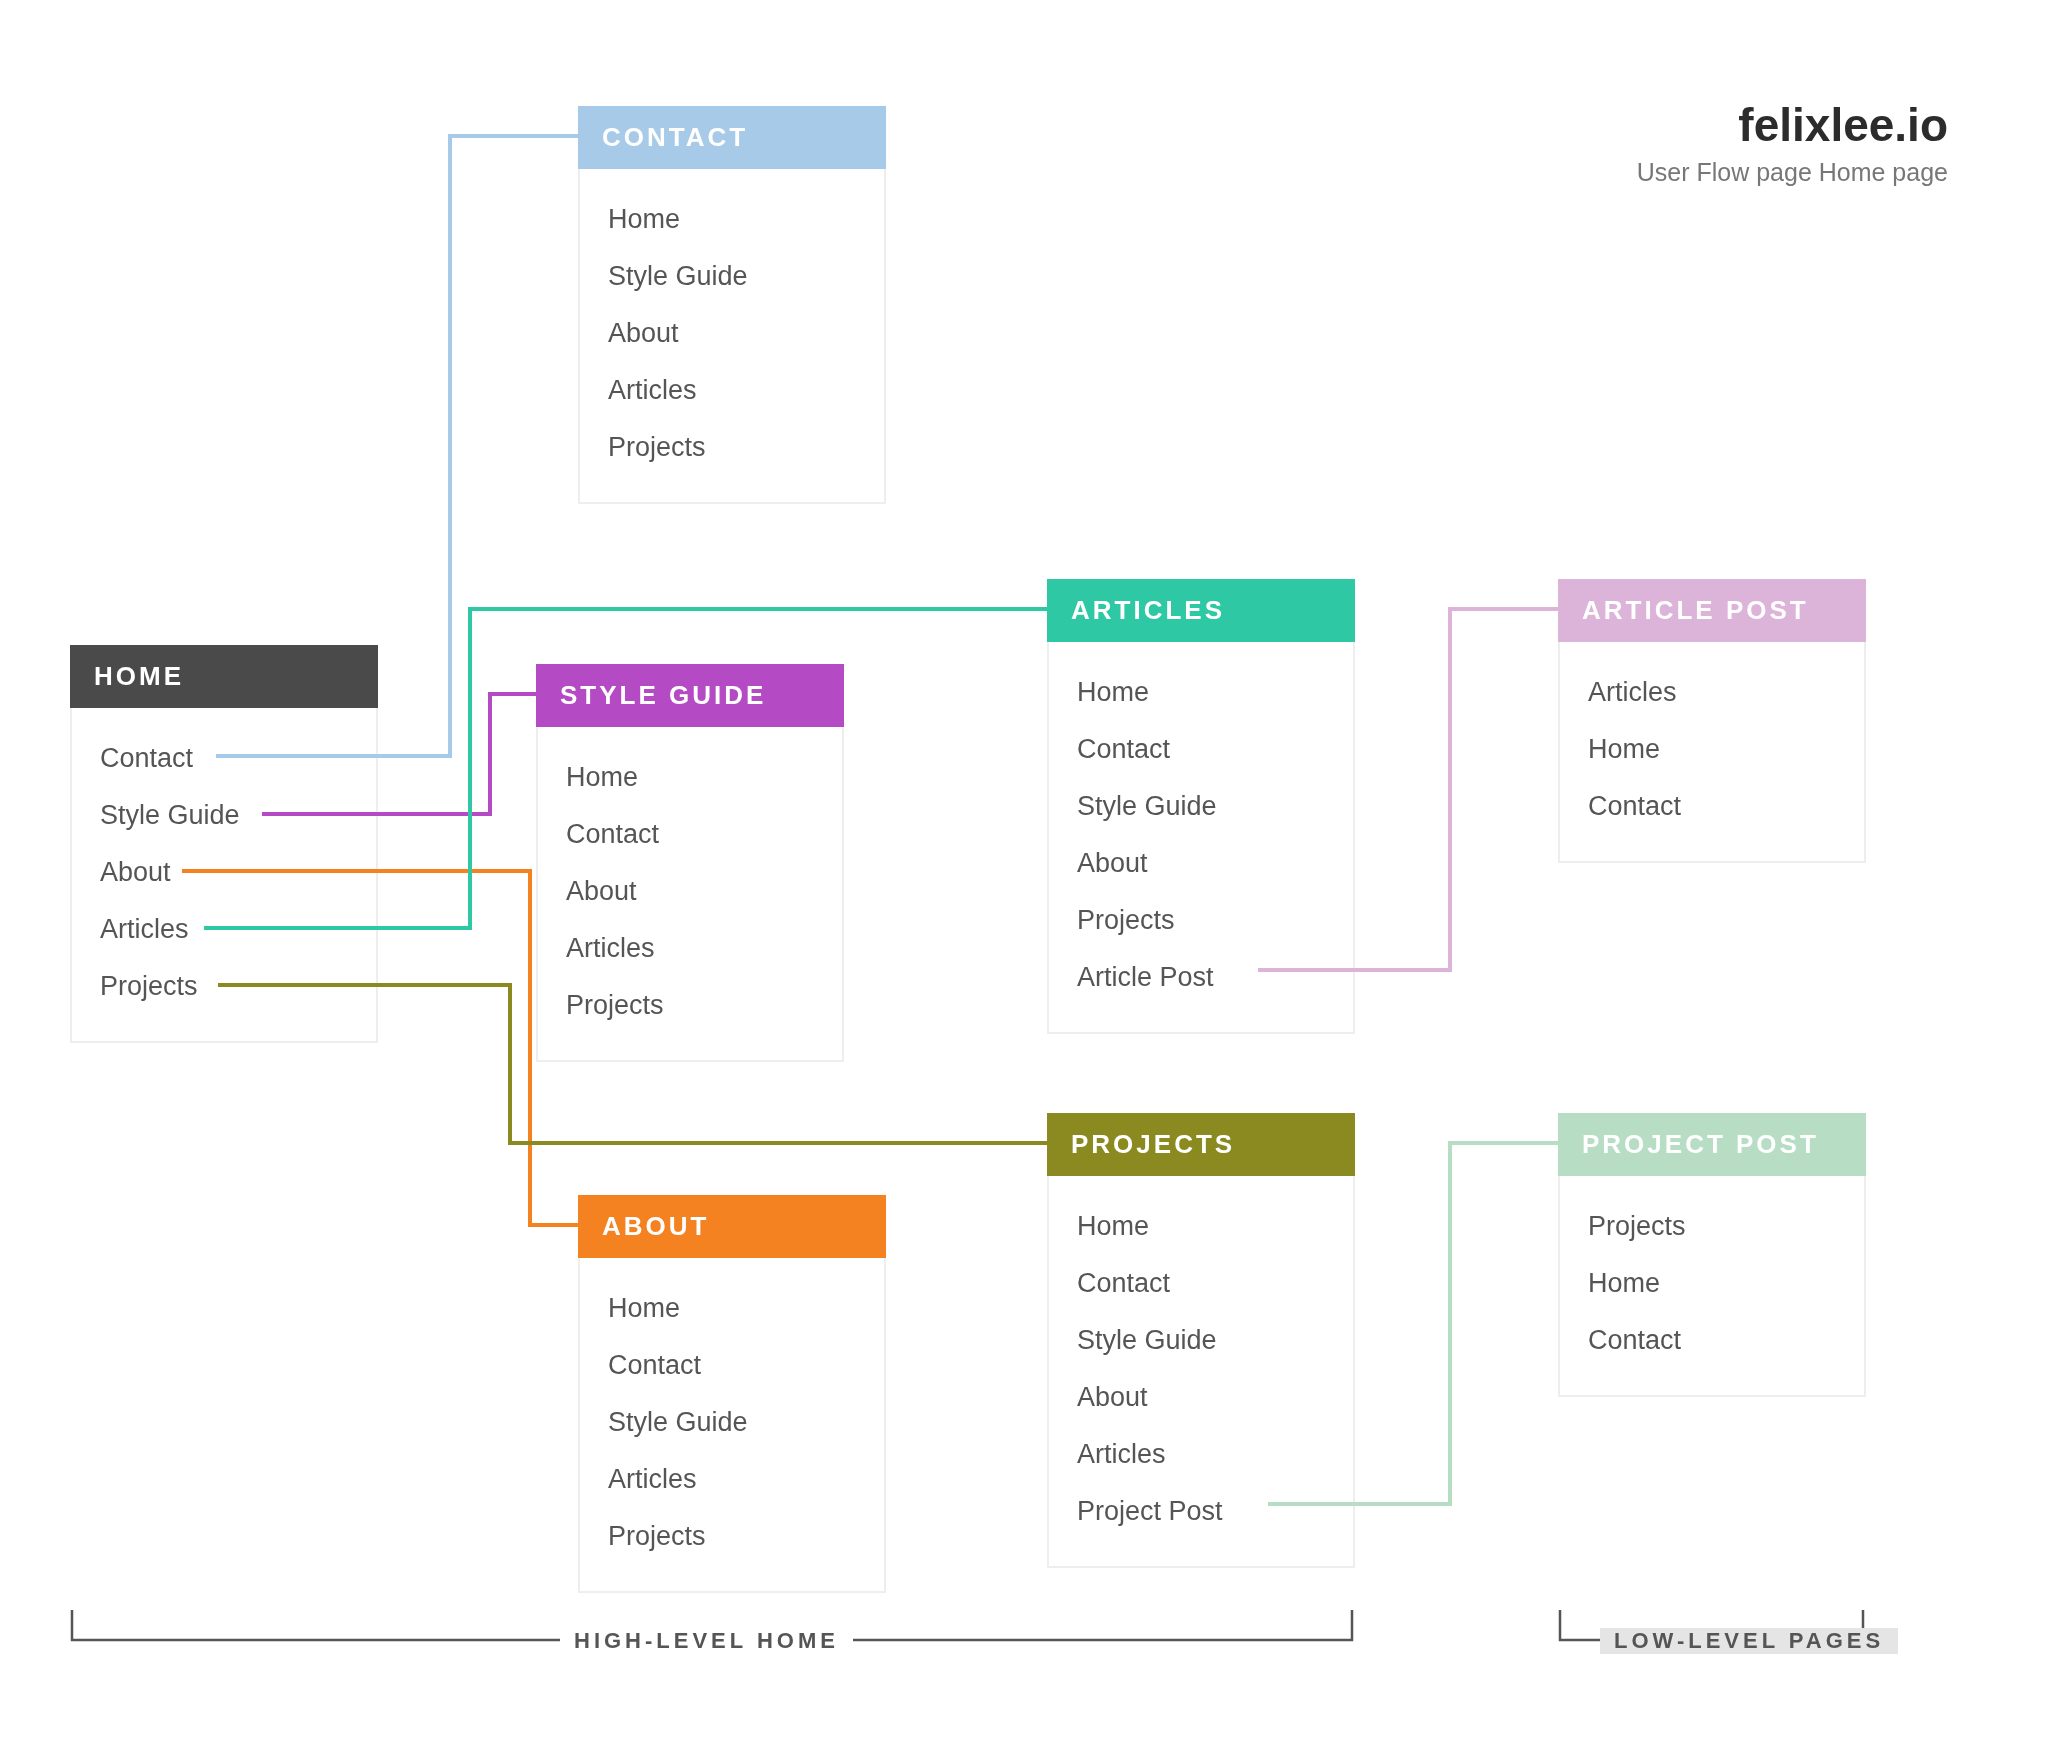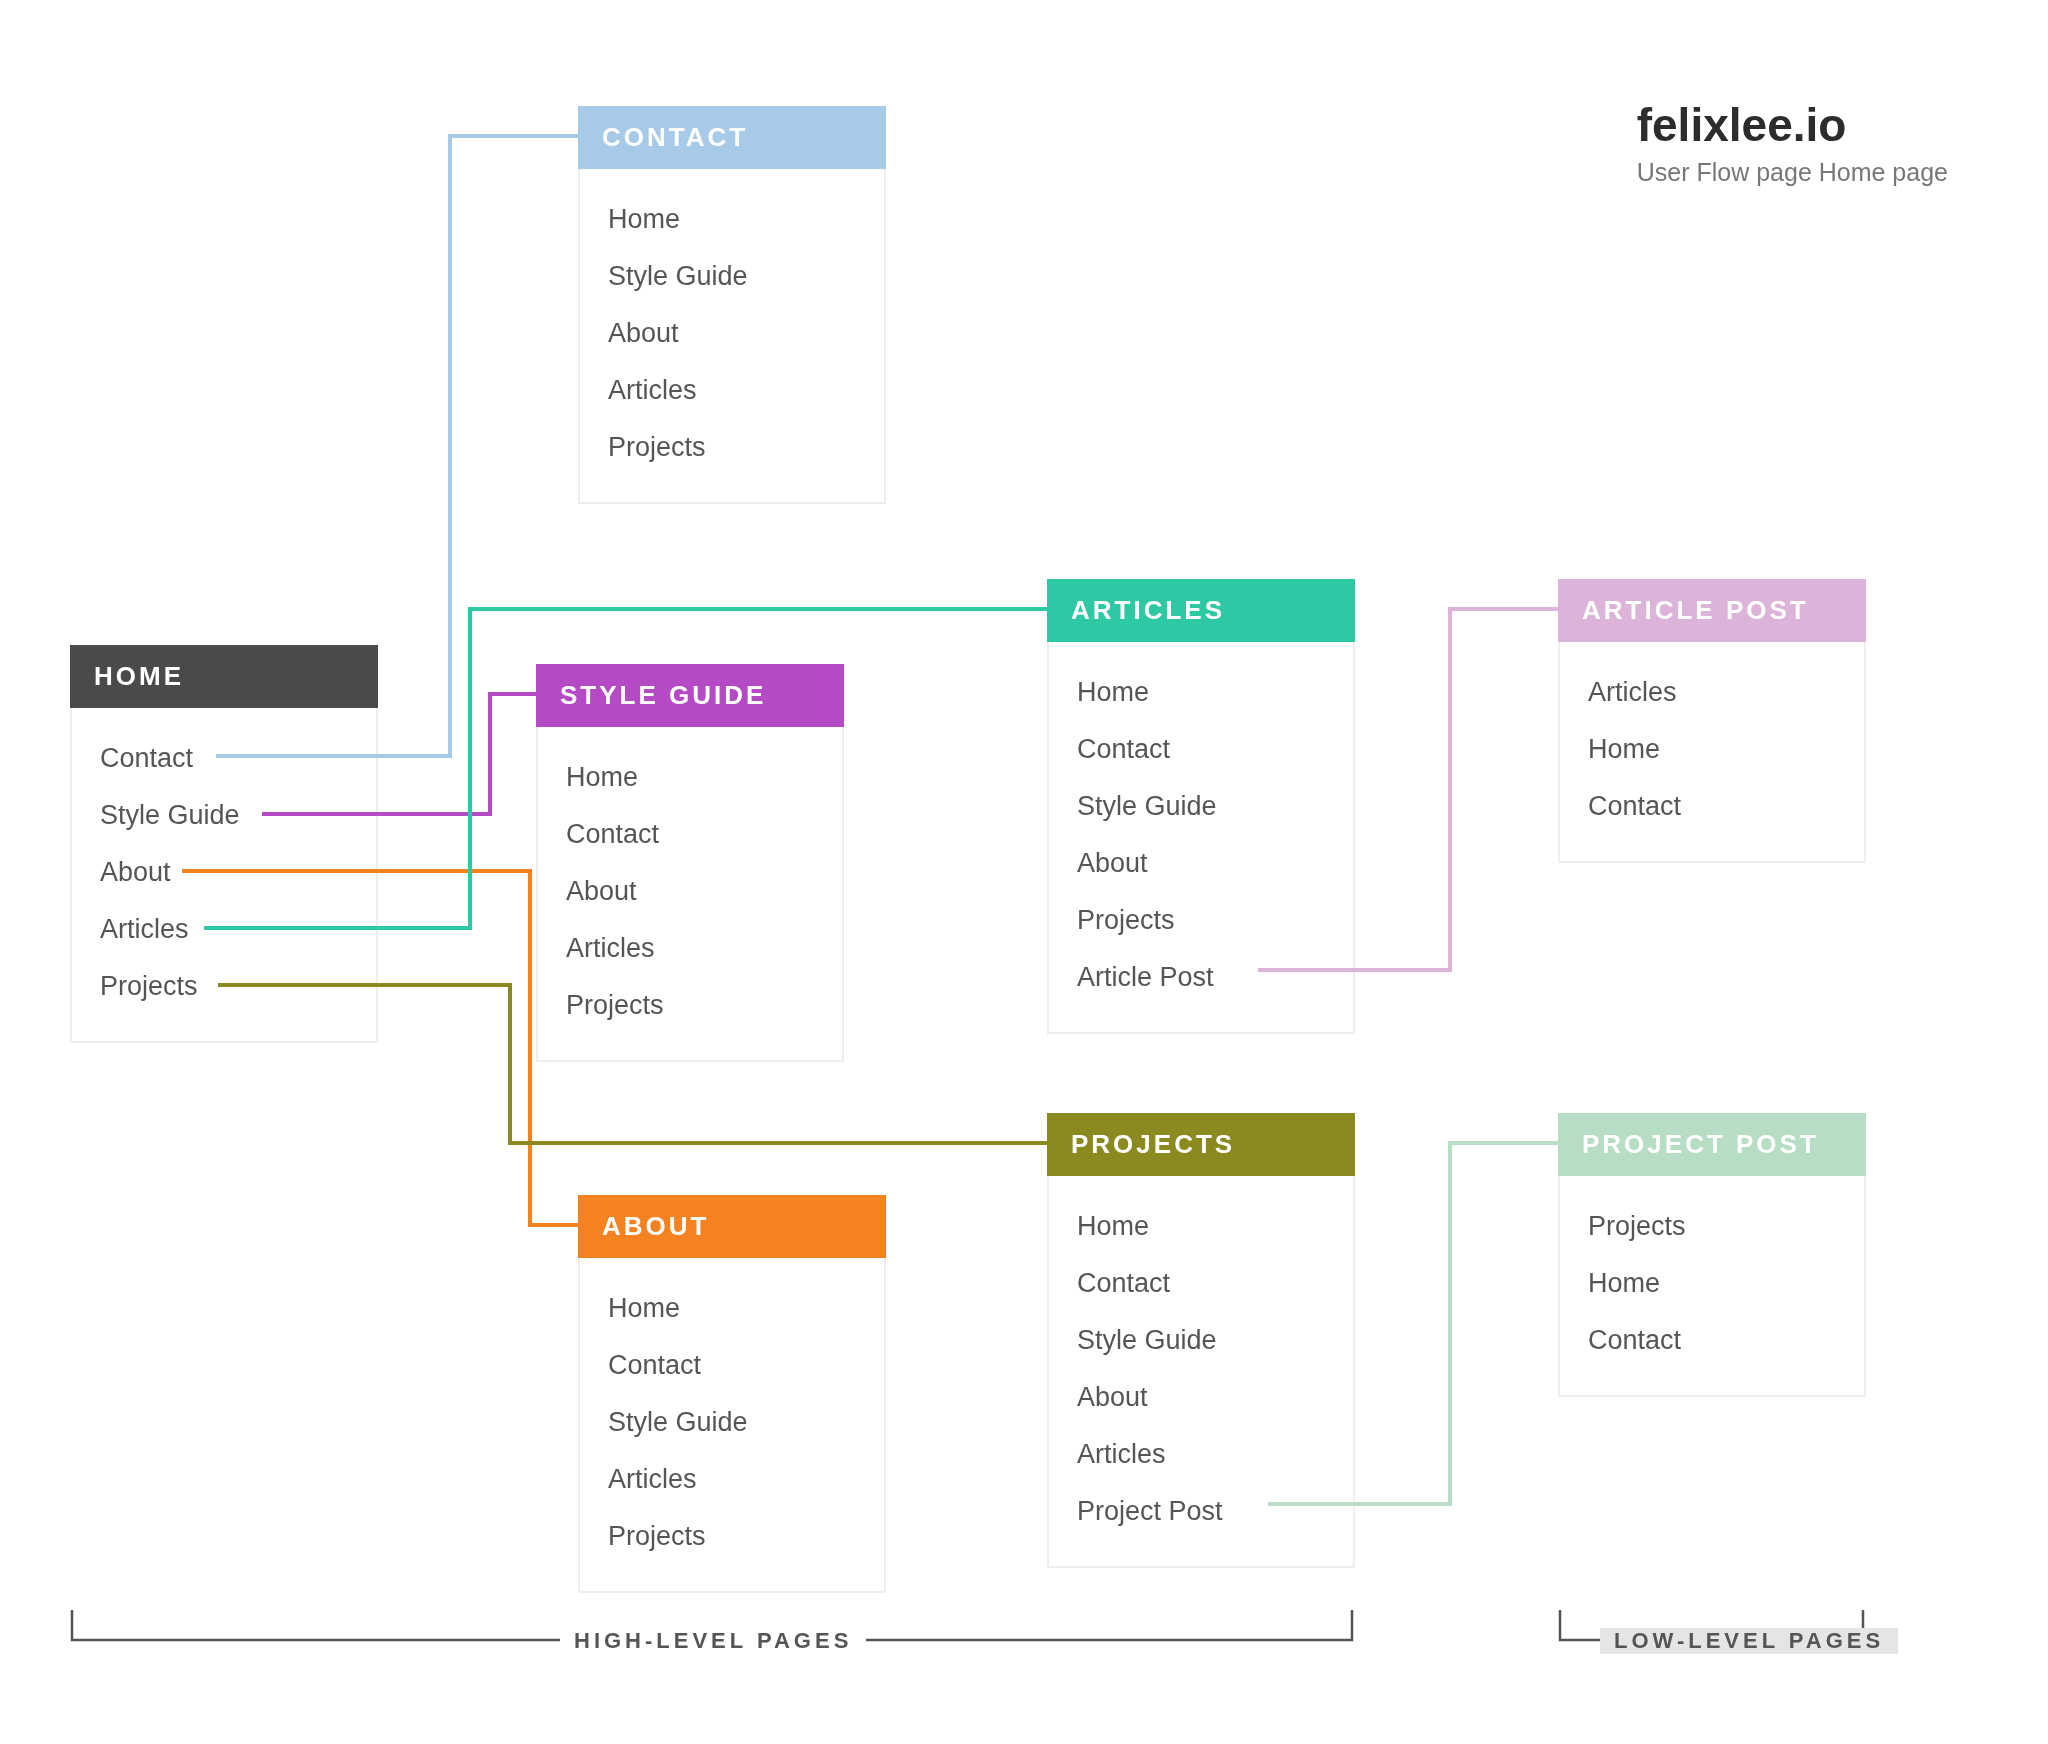--- a/index.html
+++ b/index.html
@@ -33,21 +33,21 @@
     font-size:27px;
     line-height:1.0;
     padding:15px 0;
     color:#555;
     font-weight:400;
   }
   .brand{
     position:absolute;
     right:100px;
     top:98px;
-    text-align:left;
+    text-align:right;
   }
   .brand .logo{
     font-weight:900;
     font-size:46px;
     color:#2c2c2c;
     letter-spacing:0px;
   }
   .brand .sub{
     font-size:25px;
     color:#777;
@@ -180,14 +180,14 @@
 
   <path d="M1258 970 H1450 V609 H1558" stroke="#ddb4d9" stroke-width="4" fill="none"></path>
 
   <path d="M1268 1504 H1450 V1143 H1558" stroke="#b7ddc4" stroke-width="4" fill="none"></path>
 
   <path class="bracket" d="M72 1610 V1640 H1352 V1610"></path>
 
   <path class="bracket" d="M1560 1610 V1640 H1863 V1610"></path>
 </svg>
 
-<div class="section-label" style="left:560px;top:1628px;background:#fff;padding:0 14px">HIGH-LEVEL PAGES</div>
+<div class="section-label" style="left:560px;top:1628px;background:#fff;padding:0 14px">HIGH-LEVEL HOME</div>
 <div class="section-label" style="left:1600px;top:1628px;background:#e5e5e5;padding:0 14px">LOW-LEVEL PAGES</div>
 
 </body></html>

